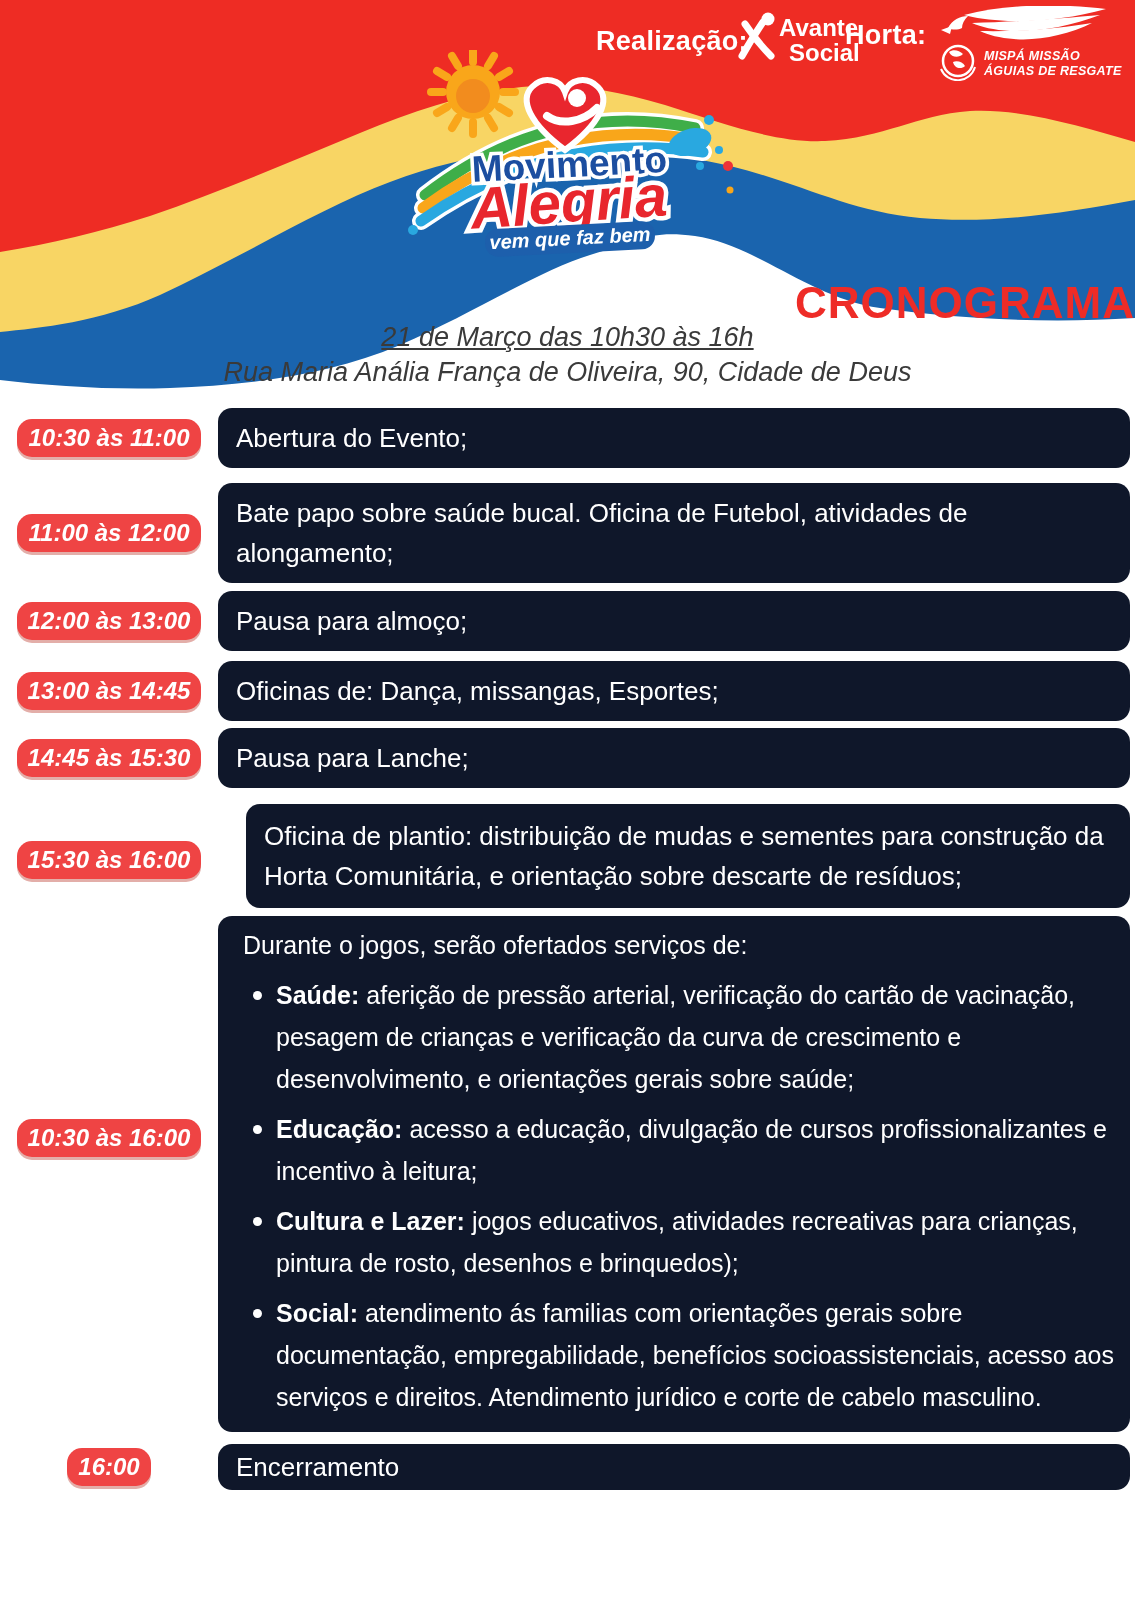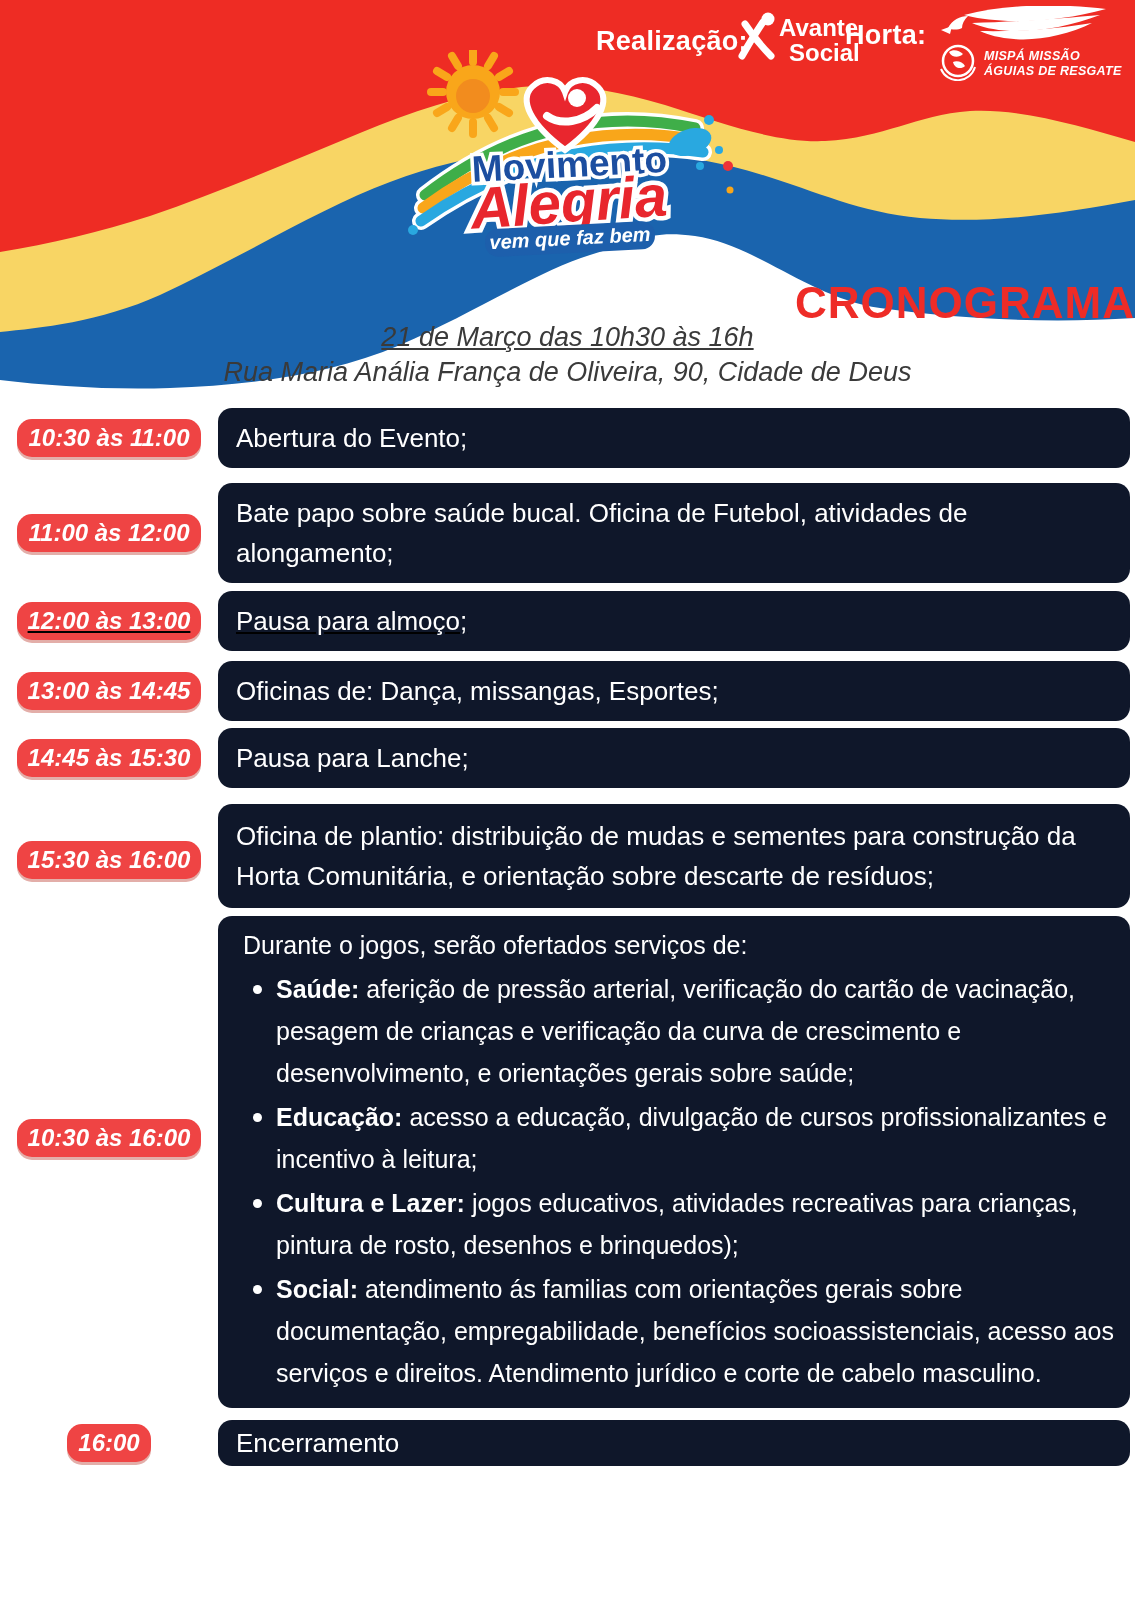--- a/index.html
+++ b/index.html
@@ -29,37 +29,37 @@
   .subtitle{position:absolute;top:322px;left:0;width:100%;margin:0;text-align:center;
             font-size:27px;font-style:italic;font-weight:500;color:#3a3a3a;text-decoration:underline;}
   .address{position:absolute;top:357px;left:0;width:100%;margin:0;text-align:center;
            font-size:27px;font-style:italic;font-weight:500;color:#3a3a3a;}
 
   
   .schedule{position:absolute;top:408px;left:0;width:1130px;}
   .row{display:grid;grid-template-columns:218px 1fr;align-items:center;}
   .row.r1{margin-bottom:15px;}
   .row.r2{margin-bottom:8px;}
-  .row.r3{margin-bottom:10px;text-decoration:underline;}
+  .row.r3{margin-bottom:10px;}
   .row.r4{margin-bottom:7px;}
   .row.r5{margin-bottom:16px;}
   .row.r6{margin-bottom:8px;}
   .row.r7{margin-bottom:12px;}
   .pillcell{display:flex;justify-content:center;}
   .pill{background:#ef4444;color:#fff;font-weight:700;font-style:italic;font-size:24px;
         padding:5px 11px;border-radius:15px;box-shadow:0 3px 0 rgba(176,22,10,.35);white-space:nowrap;}
   .box{background:#0f172a;color:#fff;border-radius:14px;font-size:26px;line-height:40px;padding:10px 18px;}
-  .row.r6{align-items:start;}
+  .row.r6{align-items:start;gap:28px;}
   .row.r6 .pillcell{margin-top:37px;}
   .row.r6 .box{padding:12px 18px;}
   .row.r7{align-items:start;}
   .row.r7 .pillcell{margin-top:203px;}
   .box.services{font-size:25px;line-height:42px;padding:8px 16px 14px;}
   .svc-intro{margin:0 0 0 9px;}
-  .svc-item{display:flex;margin-top:2px;justify-content:space-between;}
+  .svc-item{display:flex;margin-top:8px;justify-content:space-between;}
   .dot{flex:0 0 9px;width:9px;height:9px;border-radius:50%;background:#fff;margin:17px 14px 0 19px;}
   .svc-body{margin:0;}
   .svc-label{font-weight:700;}
   .row.r8 .box{padding:3px 18px;}
 </style>
 </head>
 <body>
 
 <div class="poster">
 

